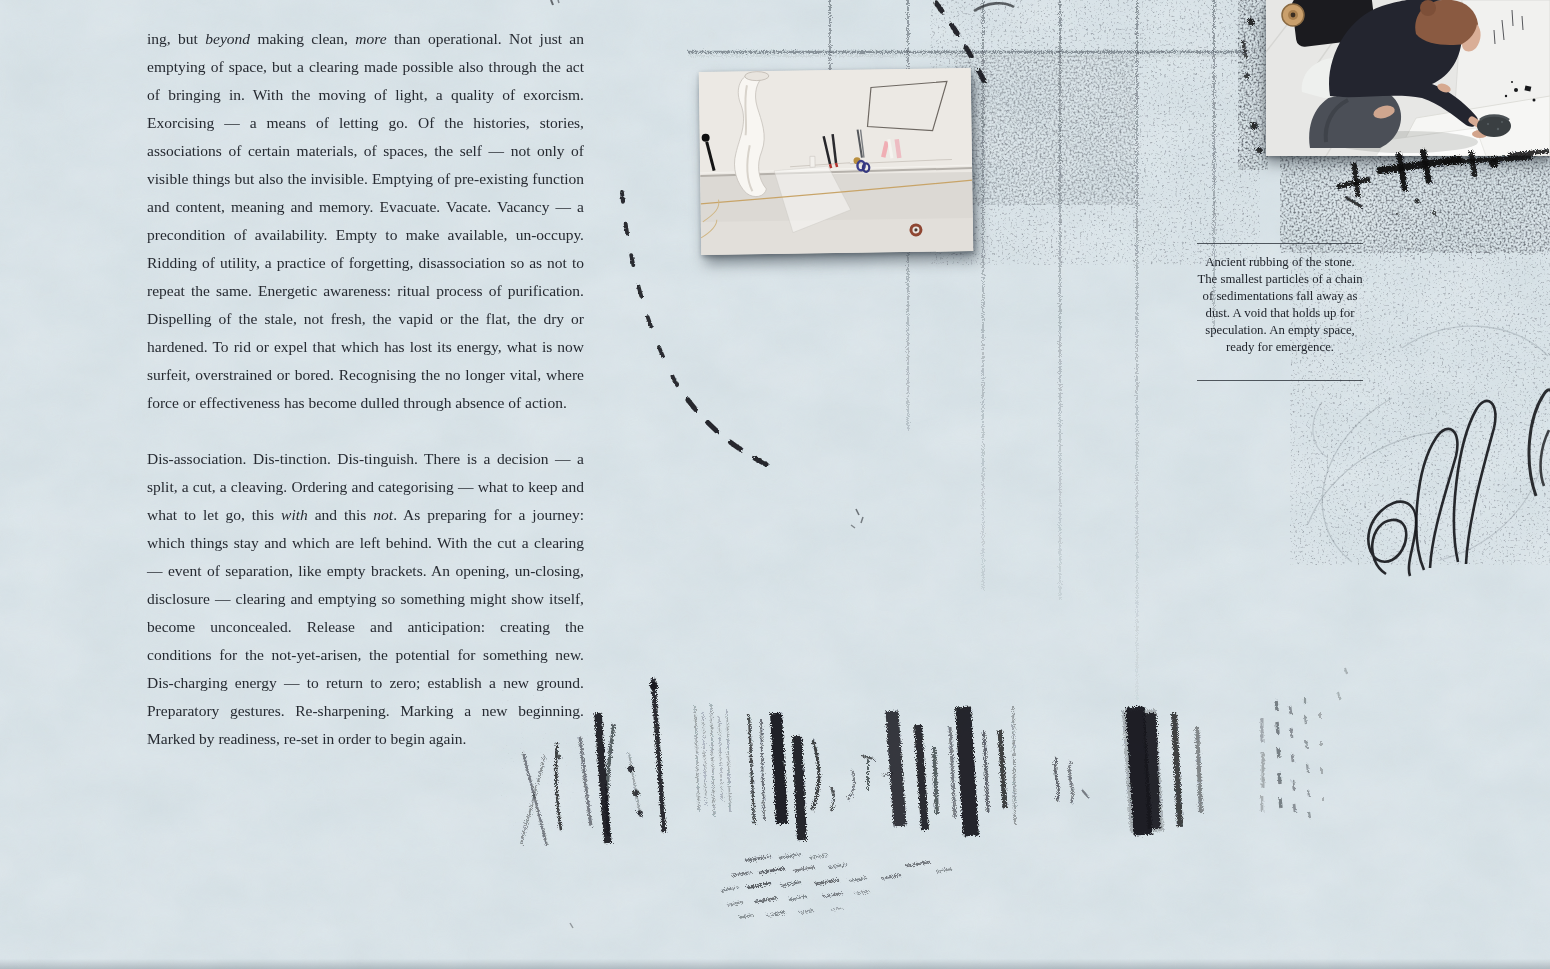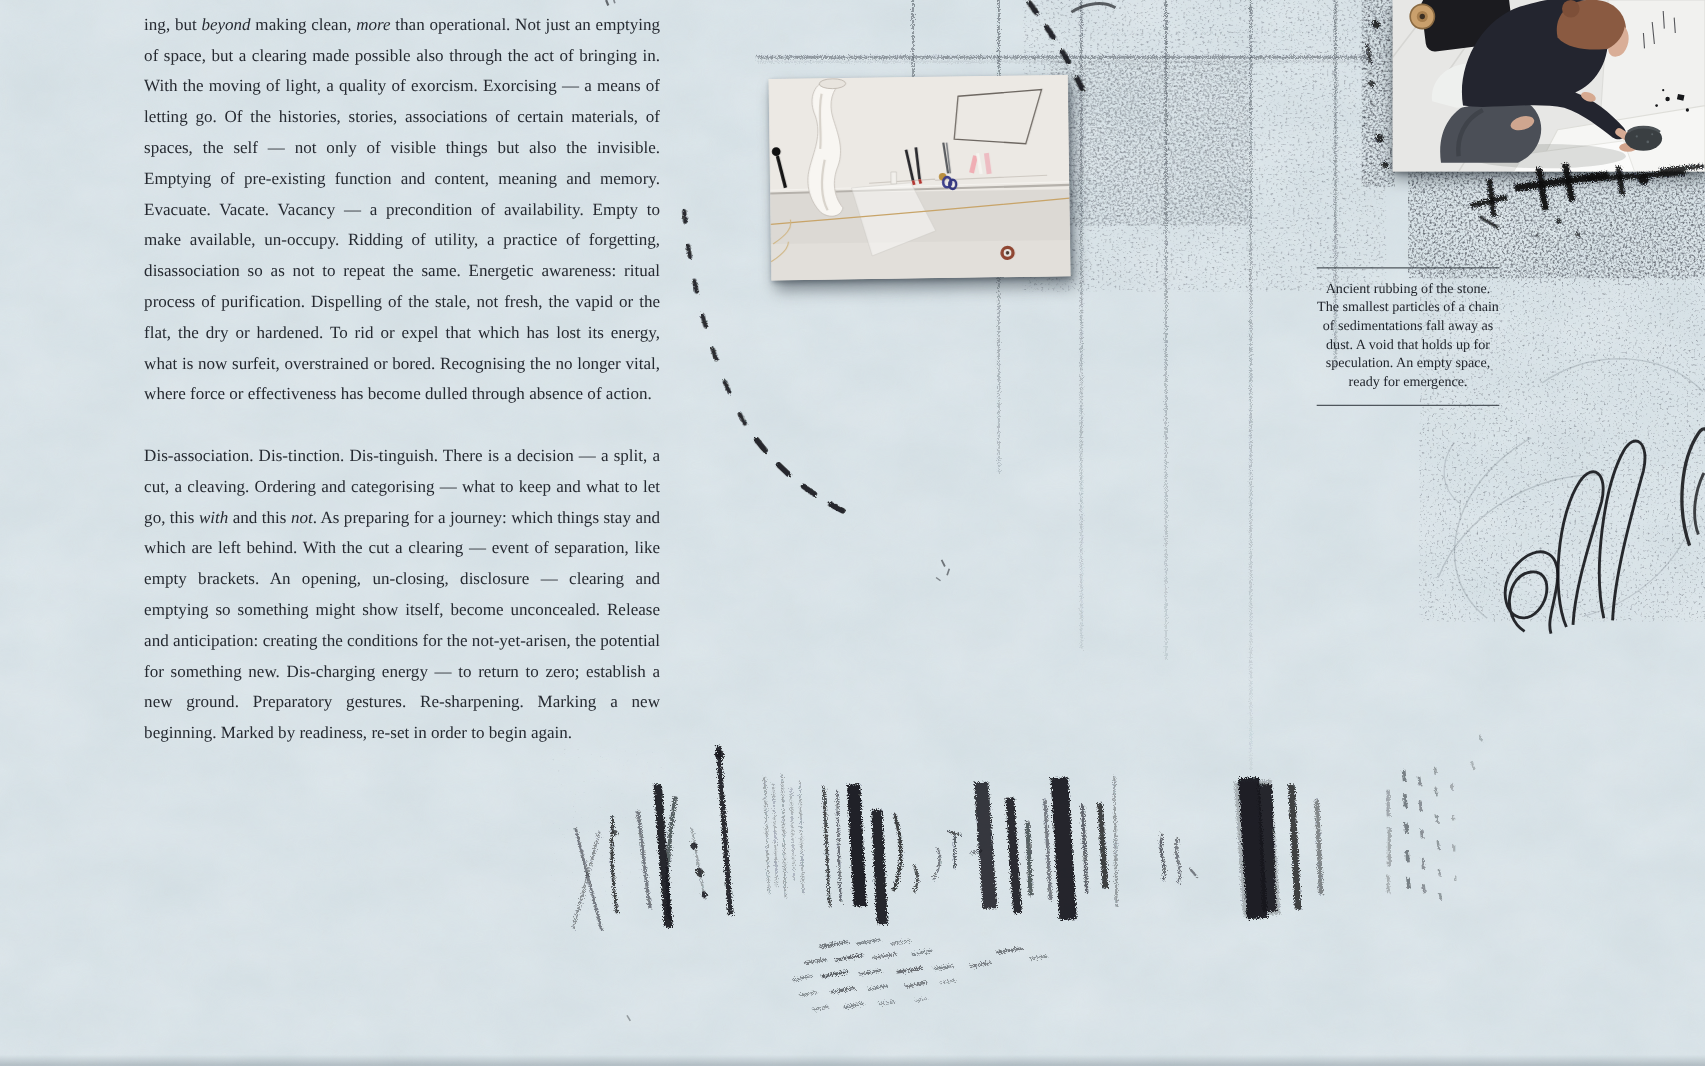--- a/index.html
+++ b/index.html
@@ -8,29 +8,29 @@
     background:#d7e2e7;
     font-family:"Liberation Serif","DejaVu Serif",serif;
   }
   .layer{position:absolute;inset:0;width:1550px;height:969px;pointer-events:none;}
   
   .text-col{
     position:absolute;left:131px;top:9px;width:469px;
     font-size:15.5px;line-height:28px;color:#262a31;
     text-align:justify;
   }
-  .text-col p{margin:0;}
+  .text-col p{margin:16px;}
   .text-col p + p{margin-top:28px;}
   .text-col em{font-style:italic;}
   
   .caption{
     position:absolute;left:1197px;top:243px;width:166px;
     border-top:1px solid rgba(44,50,58,.8);
     border-bottom:1px solid rgba(44,50,58,.8);
-    padding:10px 0 12px 0;
+    padding:10px 0 24px 0;
     font-size:12.8px;line-height:17px;color:#21252c;
     text-align:center;
   }
   
   .photo{position:absolute;overflow:hidden;}
   .photo svg{display:block;width:100%;height:100%;}
   .studio-photo{
     left:700px;top:70px;width:272px;height:183px;
     transform:rotate(-0.8deg);
     box-shadow:4px 9px 14px rgba(35,45,55,.5),1px 2px 5px rgba(35,45,55,.4);

